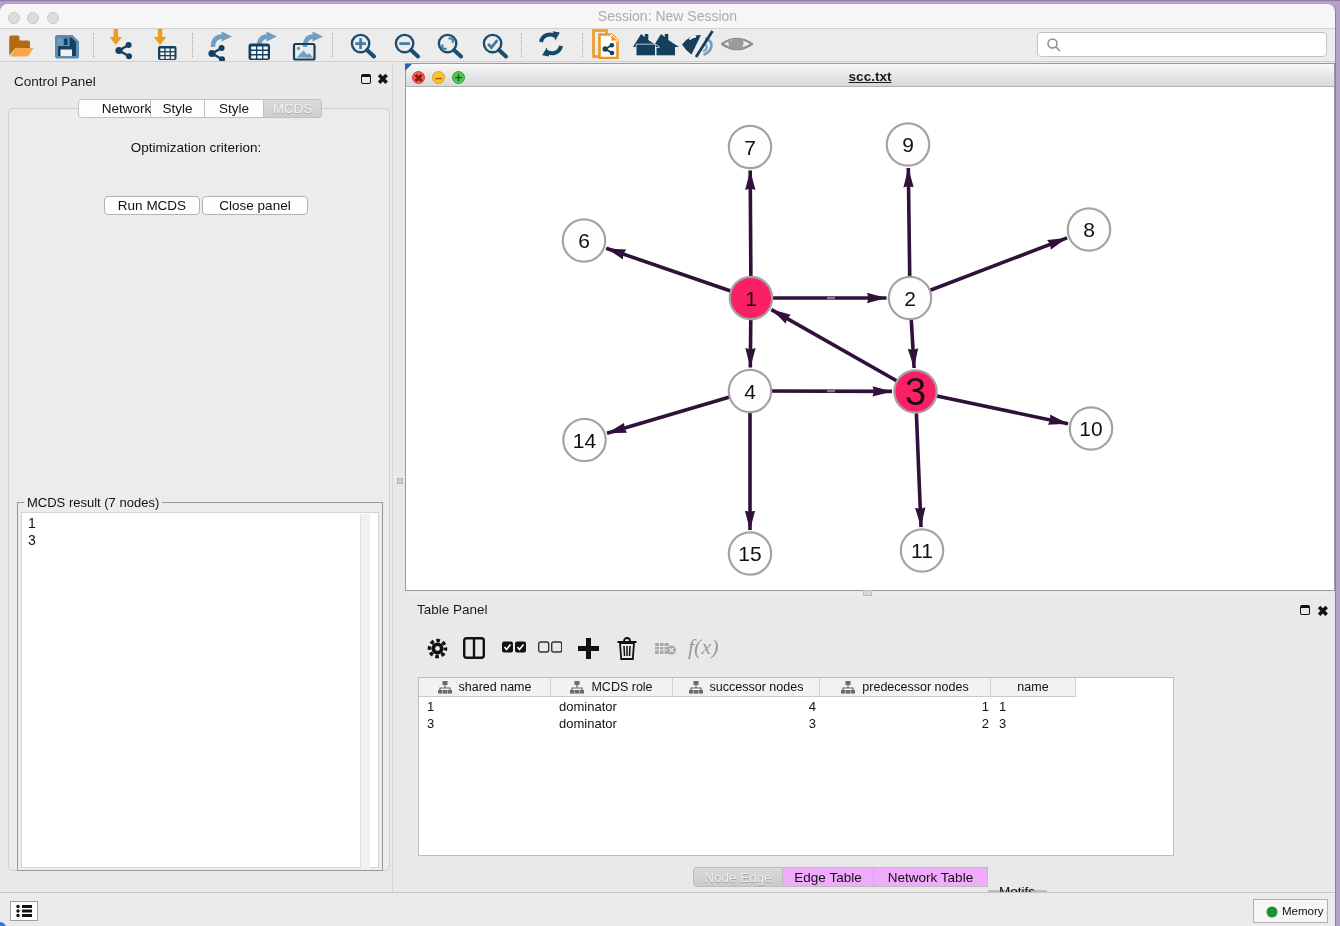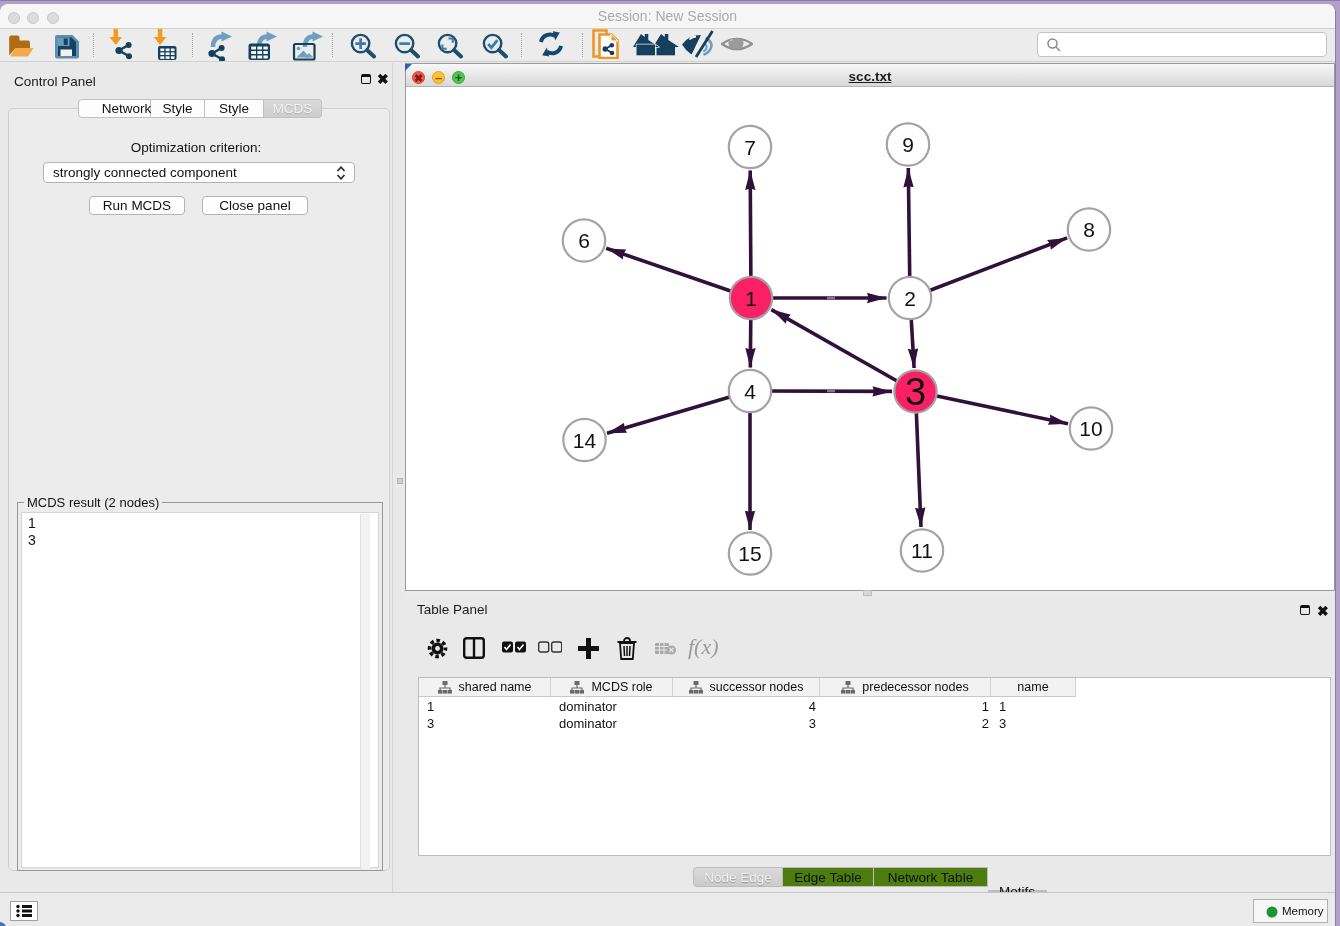--- a/index.html
+++ b/index.html
@@ -48,26 +48,26 @@
 .gwin { position:absolute; left:405px; top:59px; width:930px; height:528px;
   border:1px solid #9a9a9a; background:#fff; }
 .gtitle { position:absolute; left:0; top:0; width:100%; height:23px;
   background:linear-gradient(#f8f8f8,#d8d8d8); border-bottom:1px solid #b3b3b3; }
 .gtitle-text { position:absolute; width:100%; text-align:center; top:5px; font-size:13.5px; color:#1a1a1a; font-weight:bold;text-decoration:underline; }
 .light { position:absolute; top:7px; width:13px; height:13px; border-radius:50%; font-size:11px;
   text-align:center; line-height:12px; font-weight:bold; }
 
 .tpanel { position:absolute; left:406px; top:592px; width:929px; height:296px; background:#e9e9e9; }
 .ttool { position:absolute; left:12px; top:32px; height:36px; }
-.ttable { position:absolute; left:12px; top:81px; width:913px; height:179px; background:#fff; border:1px solid #bdbdbd; }
+.ttable { position:absolute; left:12px; top:81px; width:756px; height:179px; background:#fff; border:1px solid #bdbdbd; }
 .thead { position:absolute; left:0; top:0; height:19px; background:#f2f2f2; border-bottom:1px solid #c9c9c9;
   display:flex; align-items:center; justify-content:center; font-size:12.5px; color:#111; border-right:1px solid #d2d2d2;}
 .trow { position:absolute; font-size:13px; color:#111; }
 .btabs { position:absolute; top:271px; left:287px; height:20px; display:flex; }
-.btab { font-size:13.5px; color:#111; background:#4d7c0f; border:1px solid #bcbcbc; border-left:none;
+.btab { font-size:13.5px; color:#111; background:#f0abfc; border:1px solid #bcbcbc; border-left:none;
   display:flex; align-items:center; justify-content:center; }
 .btab.first { border-left:1px solid #bcbcbc; border-radius:4px 0 0 4px; }
 .btab.last { border-radius:0 4px 4px 0;margin-top:23px; }
 .btab.sel { background:linear-gradient(#dadada,#cbcbcb); color:#f0f0f0; text-shadow:0 1px 1px #999; }
 
 .statusbar { position:absolute; left:0; top:888px; width:1336px; height:35px; background:#ebebeb; border-top:1px solid #c6c6c6; }
 .list-btn { position:absolute; left:10px; top:8px; width:28px; height:20px; background:#fdfdfd; border:1px solid #9f9f9f; }
 .mem-btn { position:absolute; right:8px; top:6px; width:75px; height:24px; background:#f6f6f6; border:1px solid #b1b1b1;
   font-size:11.5px; color:#111; }
 </style>
@@ -257,30 +257,24 @@
     <div class="float-ico" style="left:361px; top:11px;"></div>
     <div class="close-ico" style="left:377px; top:10px;">✖</div>
     <div class="cp-body"></div>
     <div class="tabs">
       <div class="tab first" style="width:73px;">Network</div>
       <div class="tab" style="width:54px;">Style</div>
       <div class="tab" style="width:59px;">Style</div>
       <div class="tab sel last" style="width:58px;">MCDS</div>
     </div>
     <div class="opt-label">Optimization criterion:</div>
-    <div class="dropdown">strongly connected component
-      <svg width="10" height="14" viewBox="0 0 10 14" style="position:absolute; right:8px; top:3px;">
-        <path d="M1.5,5 L5,1.2 L8.5,5" fill="none" stroke="#2b2b2b" stroke-width="1.7"></path>
-        <path d="M1.5,9 L5,12.8 L8.5,9" fill="none" stroke="#2b2b2b" stroke-width="1.7"></path>
-      </svg>
-    </div>
-    <div class="btn" style="left:89px; width:96px;">Run MCDS</div>
+    <div class="btn" style="left:104px; width:96px;">Run MCDS</div>
     <div class="btn" style="left:202px; width:106px;text-align:center;">Close panel</div>
     <div class="fieldset">
-      <div class="fieldset-label">MCDS result (2 nodes)</div>
+      <div class="fieldset-label">MCDS result (7 nodes)</div>
       <div class="fs-inner">
         <div style="position:absolute; left:6px; top:2px; font-size:14px; color:#111; line-height:17px;">1<br>3</div>
         <div class="fs-scroll"></div>
       </div>
     </div>
   </div>
 
   <div class="vsplit">
       <div style="position:absolute;left:4px;top:415px;width:6px;height:6px;background:#d0d0d0;border:1px solid #b5b5b5;"></div>
     </div>

